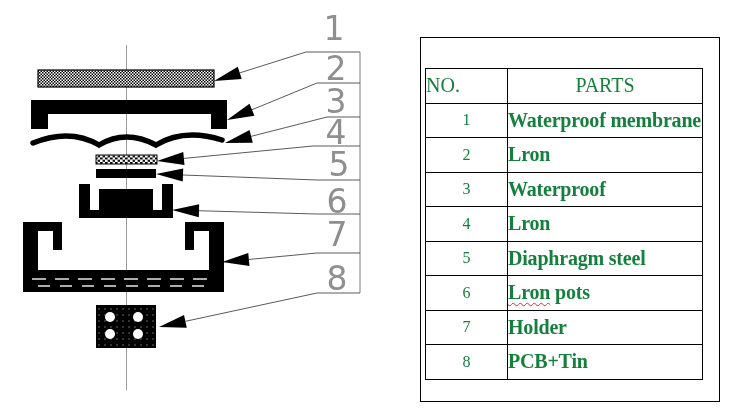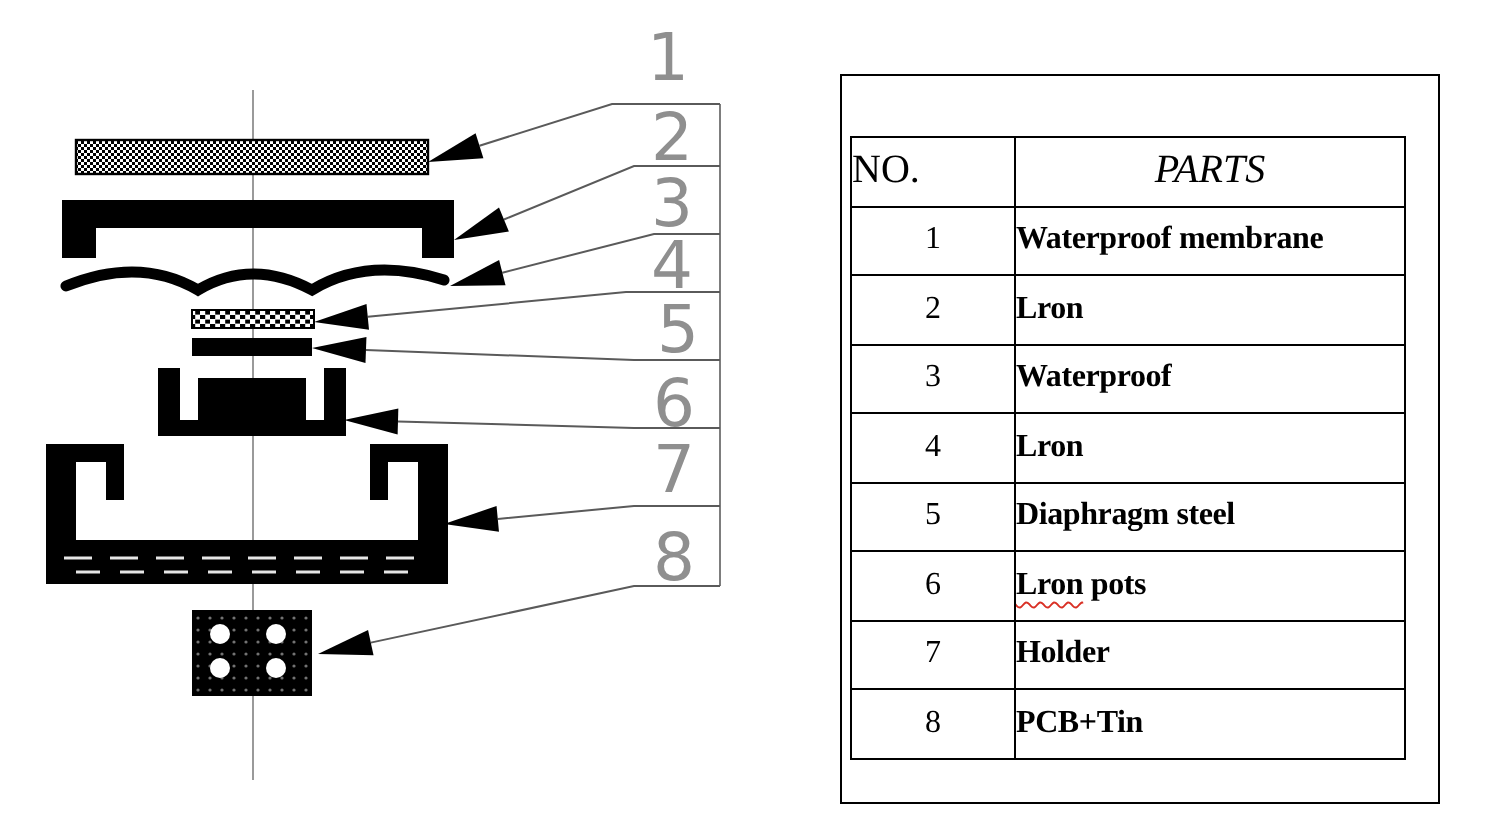--- a/index.html
+++ b/index.html
@@ -17,33 +17,33 @@
   .outer-box{
     position:absolute;left:420px;top:37px;width:298px;height:363px;
     border:1.5px solid #000;background:#fff;box-sizing:content-box;
   }
   table.parts{
     position:absolute;left:425px;top:68px;border-collapse:collapse;
     table-layout:fixed;background:#fff;
   }
   table.parts th, table.parts td{
     border:1.5px solid #000;height:33.5px;padding:0;vertical-align:middle;
-    color:#000000;overflow:hidden;white-space:nowrap;margin-top:20px;
+    color:#15803d;overflow:hidden;white-space:nowrap;margin-top:20px;
   }
   th.th-no{
     width:81px;font-size:20px;font-weight:normal;text-align:left;padding-left:7px;
   }
   th.th-parts{
-    width:194px;font-size:20px;font-weight:normal;text-align:center;padding-right:74px;font-style:italic;
+    width:194px;font-size:20px;font-weight:normal;text-align:center;padding-right:74px;
   }
   td.no-cell{
     text-align:center;padding-right:18px;font-size:16px;
   }
   td.name-cell{
-    font-weight:bold;font-size:16px;padding-left:9px;letter-spacing:-0.2px;
+    font-weight:bold;font-size:20px;padding-left:9px;letter-spacing:-0.2px;
   }
   .sq{
     text-decoration-line:underline;
     text-decoration-style:wavy;
     text-decoration-color:#d93025;
     text-decoration-thickness:1px;
     text-underline-offset:3px;
   }
 </style>
 </head>

